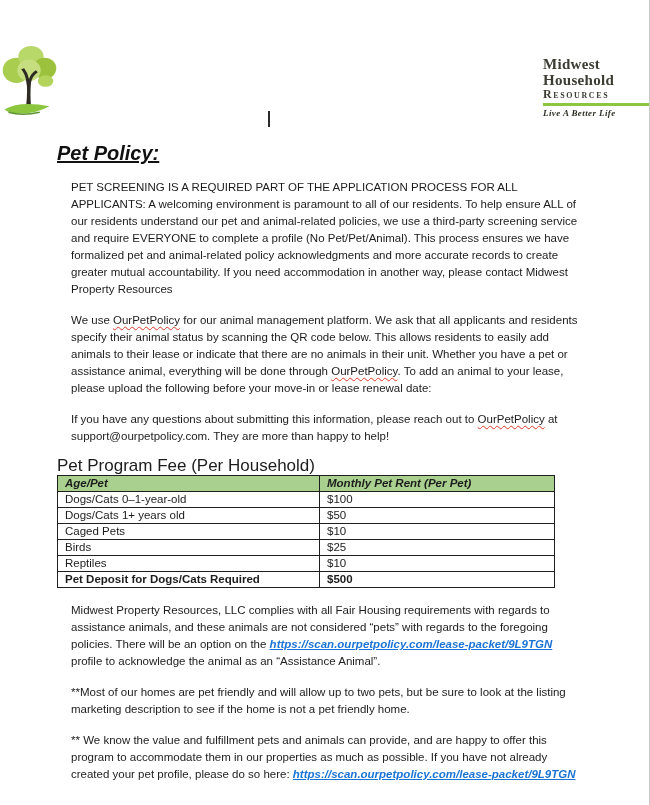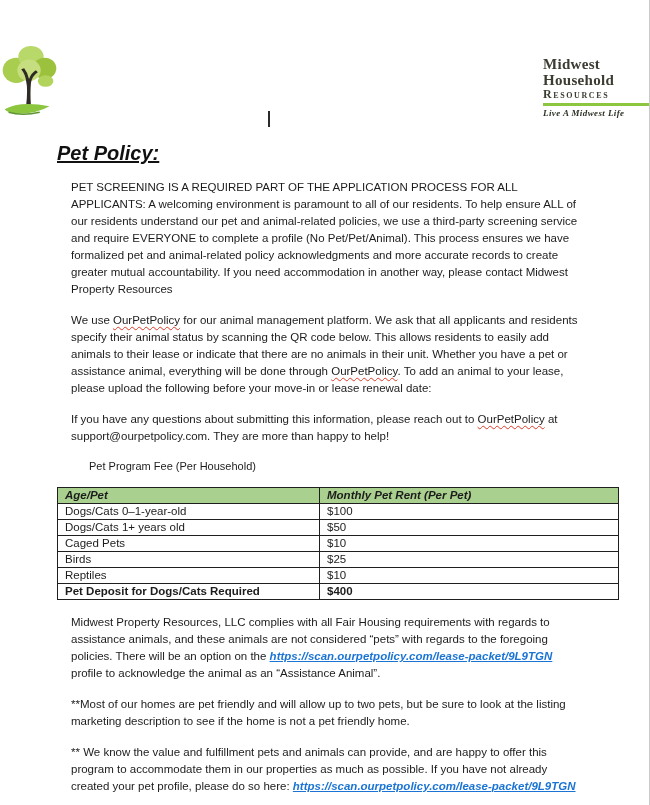--- a/index.html
+++ b/index.html
@@ -37,25 +37,25 @@
   .misspell {
     text-decoration:underline;
     text-decoration-style:wavy;
     text-decoration-color:#dd3b2a;
     text-decoration-thickness:1px;
     text-underline-offset:2px;
     text-align:right;
   }
   a.doc-link { color:#1b74d4; font-weight:700; font-style:italic; text-decoration:underline; }
   
-  .table-caption { margin-top:10px; font-size:11px; line-height:14px;margin-left:32px; }
+  .table-caption { margin-top:10px; font-size:17px; line-height:14px; }
   table.fee-table {
     border-collapse:collapse;
-    width:562px;
-    margin-top:14px;
+    width:498px;
+    margin-top:2px;
     font-size:11.5px;
   }
   table.fee-table th, table.fee-table td {
     border:1px solid #1f1f1f;
     padding:1px 7px;
     line-height:13px;
     text-align:left;
     font-weight:400;
   }
   table.fee-table th {
@@ -79,21 +79,21 @@
       <ellipse cx="46" cy="38" rx="8" ry="6" fill="#b3d45c"></ellipse>
       <path d="M26 64 Q28 46 26 38 Q25 31 21 26 L24 25 Q28 30 29 36 Q31 30 36 27 L38 29 Q32 33 31 40 Q30 50 31 64 Z" fill="#2e2a24"></path>
       <path d="M4 67 Q20 58 50 64 Q34 73 14 71 Q6 70 4 67 Z" fill="#8cc63e"></path>
       <path d="M8 70 Q22 74 40 70" stroke="#5d9431" stroke-width="1.5" fill="none"></path>
     </svg>
     <div class="logo-textblock">
       <div class="logo-name1">Midwest</div>
       <div class="logo-name2">Household</div>
       <div class="logo-name3">Resources</div>
       <div class="logo-bar"></div>
-      <div class="logo-tagline">Live A Midwest Life</div>
+      <div class="logo-tagline">Live A Better Life</div>
     </div>
   </div>
   <div class="text-cursor"></div>
 
   <div class="content">
 
     <h1 class="doc-heading">Pet Policy:</h1>
 
     <p class="body-text mt-intro">PET SCREENING IS A REQUIRED PART OF THE APPLICATION PROCESS FOR ALL APPLICANTS: A welcoming environment is paramount to all of our residents. To help ensure ALL of our residents understand our pet and animal-related policies, we use a third-party screening service and require EVERYONE to complete a profile (No Pet/Pet/Animal). This process ensures we have formalized pet and animal-related policy acknowledgments and more accurate records to create greater mutual accountability. If you need accommodation in another way, please contact Midwest Property Resources</p>
 
@@ -127,21 +127,21 @@
         <tr>
           <td>Birds</td>
           <td>$25</td>
         </tr>
         <tr>
           <td>Reptiles</td>
           <td>$10</td>
         </tr>
         <tr class="bold-row">
           <td>Pet Deposit for Dogs/Cats Required</td>
-          <td>$400</td>
+          <td>$500</td>
         </tr>
       </tbody>
     </table>
 
     <p class="body-text mt-para"><span>Midwest Property Resources, LLC complies with all Fair Housing requirements with regards to assistance animals, and these animals are not considered “pets” with regards to the foregoing policies. There will be an option on the </span><a class="doc-link" href="#">https://scan.ourpetpolicy.com/lease-packet/9L9TGN</a><span> profile to acknowledge the animal as an “Assistance Animal”.</span></p>
 
     <p class="body-text mt-para">**Most of our homes are pet friendly and will allow up to two pets, but be sure to look at the listing marketing description to see if the home is not a pet friendly home.</p>
 
     <p class="body-text"><span>** We know the value and fulfillment pets and animals can provide, and are happy to offer this program to accommodate them in our properties as much as possible. If you have not already created your pet profile, please do so here: </span><a class="doc-link" href="#">https://scan.ourpetpolicy.com/lease-packet/9L9TGN</a></p>
 

